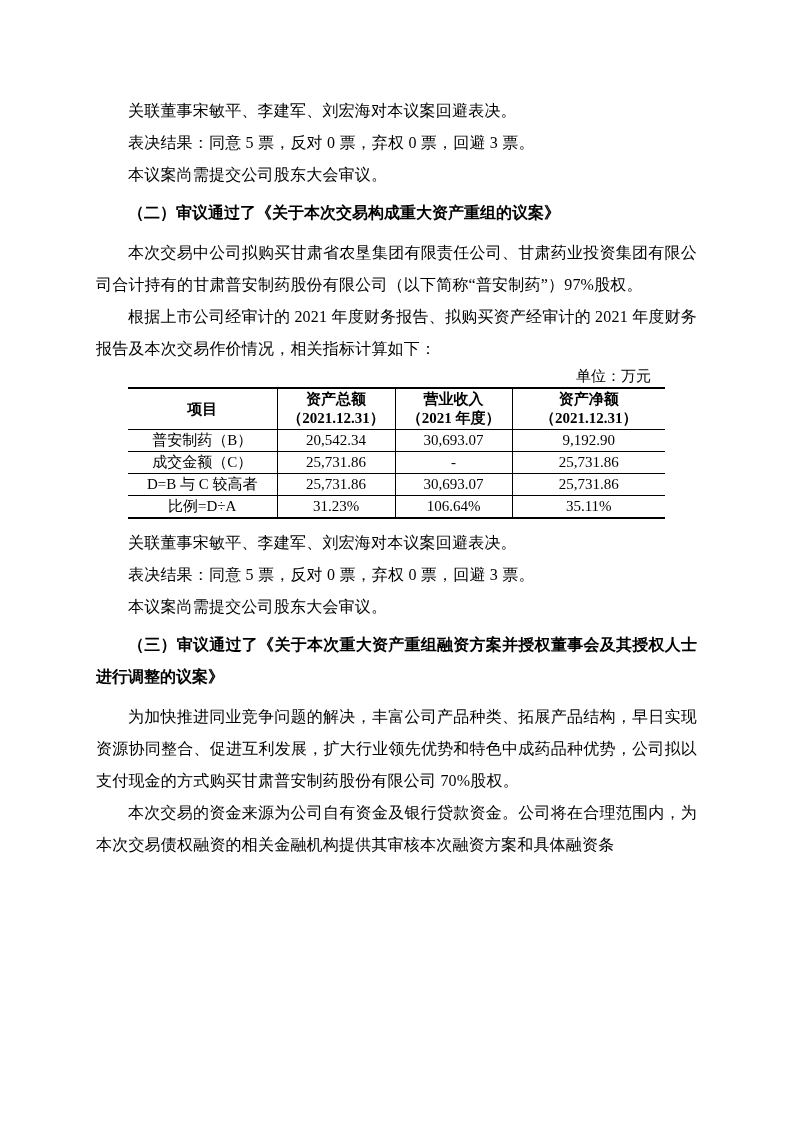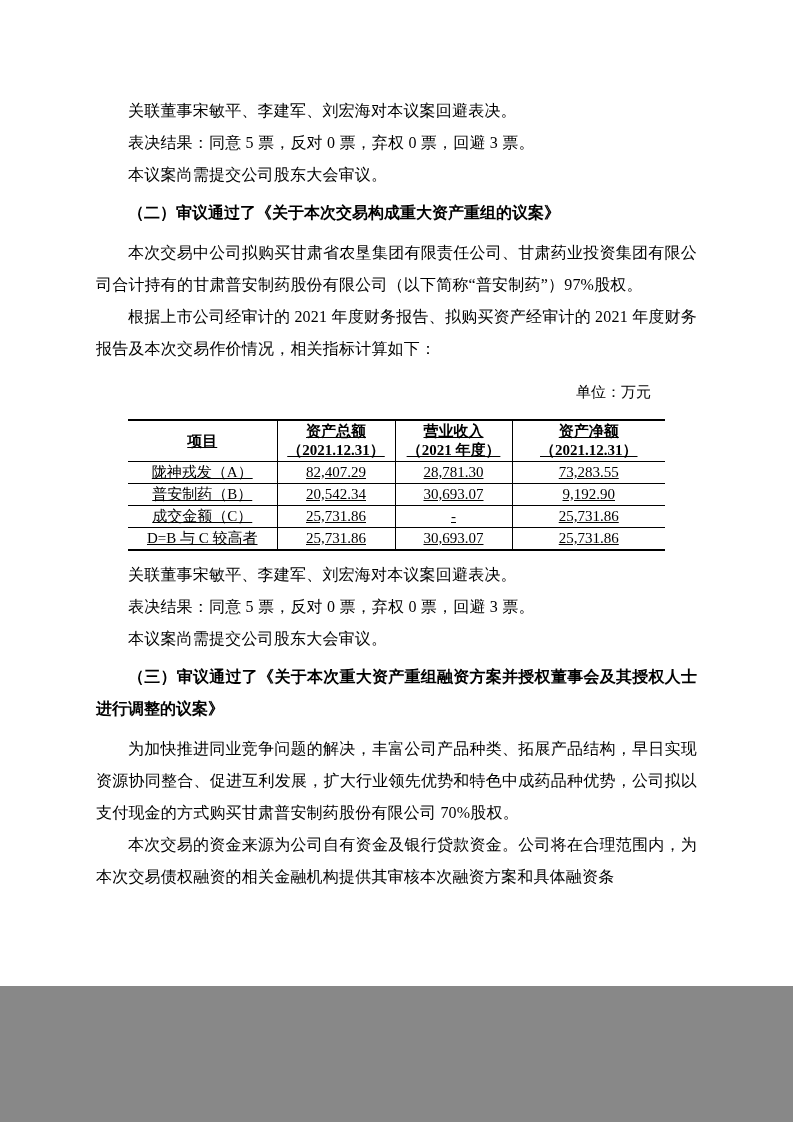--- a/index.html
+++ b/index.html
@@ -1,18 +1,18 @@
 <!DOCTYPE html>
 <html><head>
 <meta charset="utf-8">
 <style>
   html,body { margin:0; padding:0; background:#888; }
   .page {
     position:relative;
-    width:793px; height:986px;
+    width:793px; height:1122px;
     margin:0 auto;
     background:#ffffff;
     box-sizing:border-box;
     padding:95px 96px 0 96px;
     font-family:"Liberation Serif","DejaVu Serif",serif;
     color:#000;
     overflow:hidden;
   }
   .para {
     margin:0;
@@ -25,37 +25,36 @@
   .heading {
     margin:6px 0 8px 0;
     font-size:16px;
     line-height:32px;
     font-weight:700;
     text-indent:2em;
     text-align:justify;
   }
   .unit-line {
     width:537px;
-    margin:16px auto;
+    margin:0 auto;
     font-size:15px;
     line-height:22px;
     text-align:right;
     padding-right:14px;
     box-sizing:border-box;
   }
   table.indicator-table {
     width:537px;
-    margin:16px auto 8px auto;
+    margin:0 auto 8px auto;
     border-collapse:collapse;
     table-layout:fixed;
     border-top:2px solid #000;
     border-bottom:2px solid #000;
     border-left-style:hidden;
     border-right-style:hidden;
-    text-decoration:underline;
   }
   table.indicator-table th,
   table.indicator-table td {
     border:1px solid #000;
     text-align:center;
     vertical-align:middle;
     padding:1px 3px;
     font-size:15px;
     line-height:19px;
   }
@@ -94,43 +93,43 @@
         <th>资产总额
 （2021.12.31）</th>
         <th>营业收入
 （2021 年度）</th>
         <th>资产净额
 （2021.12.31）</th>
       </tr>
     </thead>
     <tbody>
       <tr>
-        <td>陇神戎发（A）</td>
-        <td>82,407.29</td>
-        <td>28,781.30</td>
-        <td>73,283.55</td>
-      </tr>
-      <tr>
         <td>普安制药（B）</td>
         <td>20,542.34</td>
         <td>30,693.07</td>
         <td>9,192.90</td>
       </tr>
       <tr>
         <td>成交金额（C）</td>
         <td>25,731.86</td>
         <td>-</td>
         <td>25,731.86</td>
       </tr>
       <tr>
         <td>D=B 与 C 较高者</td>
         <td>25,731.86</td>
         <td>30,693.07</td>
         <td>25,731.86</td>
       </tr>
+      <tr>
+        <td>比例=D÷A</td>
+        <td>31.23%</td>
+        <td>106.64%</td>
+        <td>35.11%</td>
+      </tr>
     </tbody>
   </table>
 
   <p class="para">关联董事宋敏平、李建军、刘宏海对本议案回避表决。</p>
   <p class="para">表决结果：同意 5 票，反对 0 票，弃权 0 票，回避 3 票。</p>
   <p class="para">本议案尚需提交公司股东大会审议。</p>
 
   <p class="heading">（三）审议通过了《关于本次重大资产重组融资方案并授权董事会及其授权人士进行调整的议案》</p>
 
   <p class="para">为加快推进同业竞争问题的解决，丰富公司产品种类、拓展产品结构，早日实现资源协同整合、促进互利发展，扩大行业领先优势和特色中成药品种优势，公司拟以支付现金的方式购买甘肃普安制药股份有限公司 70%股权。</p>

